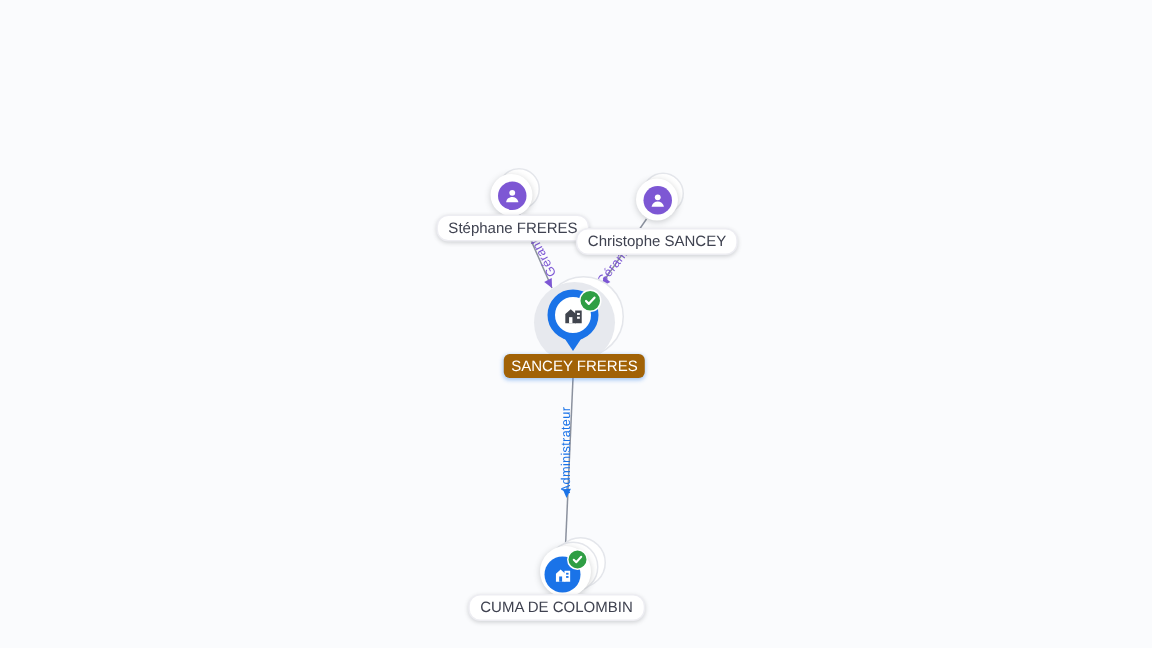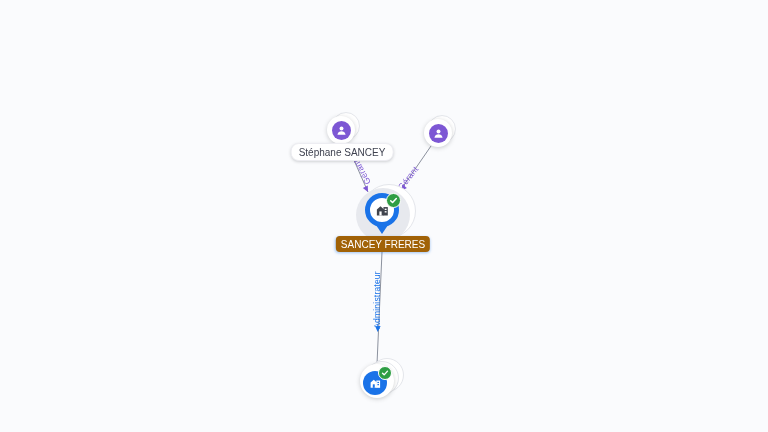--- a/index.html
+++ b/index.html
@@ -95,31 +95,32 @@
 
   <div class="stackring" style="left:332px;top:112px;width:28px;height:28px;"></div>
   <div class="node-circle" style="left:327px;top:116px;width:28px;height:28px;">
     <div class="avatar" style="width:19px;height:19px;">
       <svg width="13" height="13" viewBox="0 0 24 24" fill="#ffffff">
         <circle cx="12" cy="8.4" r="3.6"></circle>
         <path d="M4.6 19.2c.8-3.6 3.9-5.7 7.4-5.7s6.6 2.1 7.4 5.7l.1.8H4.5z"></path>
       </svg>
     </div>
   </div>
-  <div class="nlabel" style="left:342px;top:143px;">Stéphane SANCEY</div>
+  <div class="nlabel" style="left:342px;top:143px;">Stéphane FRERES</div>
 
   <div class="stackring" style="left:428px;top:115px;width:28px;height:28px;"></div>
   <div class="node-circle" style="left:424px;top:119px;width:28px;height:28px;">
     <div class="avatar" style="width:19px;height:19px;">
       <svg width="13" height="13" viewBox="0 0 24 24" fill="#ffffff">
         <circle cx="12" cy="8.4" r="3.6"></circle>
         <path d="M4.6 19.2c.8-3.6 3.9-5.7 7.4-5.7s6.6 2.1 7.4 5.7l.1.8H4.5z"></path>
       </svg>
     </div>
   </div>
+  <div class="nlabel" style="left:438px;top:152px;">Christophe SANCEY</div>
 
   <div class="stackring" style="left:362px;top:184px;width:54px;height:54px;"></div>
   <div class="halo"></div>
   <div class="pin-tail"></div>
   <div class="pin-circle">
     <span style="display:flex;">
       <svg width="15" height="15" viewBox="0 0 24 24">
         <path fill="#41454e" d="M13.5 6.5h7V20h-7z"></path>
         <path fill="#41454e" d="M3 20V10.2L8.8 5l5.7 5.2V20H3z"></path>
         <rect x="15.5" y="9" width="3" height="2.2" fill="#ffffff"></rect>
@@ -146,14 +147,15 @@
         <rect x="15.5" y="13" width="3" height="2.2" fill="#1a73e8"></rect>
         <rect x="7" y="13.5" width="3.6" height="6.5" fill="#1a73e8"></rect>
       </svg>
     </div>
   </div>
   <div class="badge" style="left:378px;top:366px;width:12px;height:12px;">
     <svg width="8" height="8" viewBox="0 0 24 24" fill="none" stroke="#ffffff" stroke-width="4" stroke-linecap="round" stroke-linejoin="round">
         <path d="M4.5 12.5l5 5 10-11"></path>
       </svg>
   </div>
+  <div class="nlabel" style="left:371px;top:396px;">CUMA DE COLOMBIN</div>
 
 </div>
 
 </body></html>

